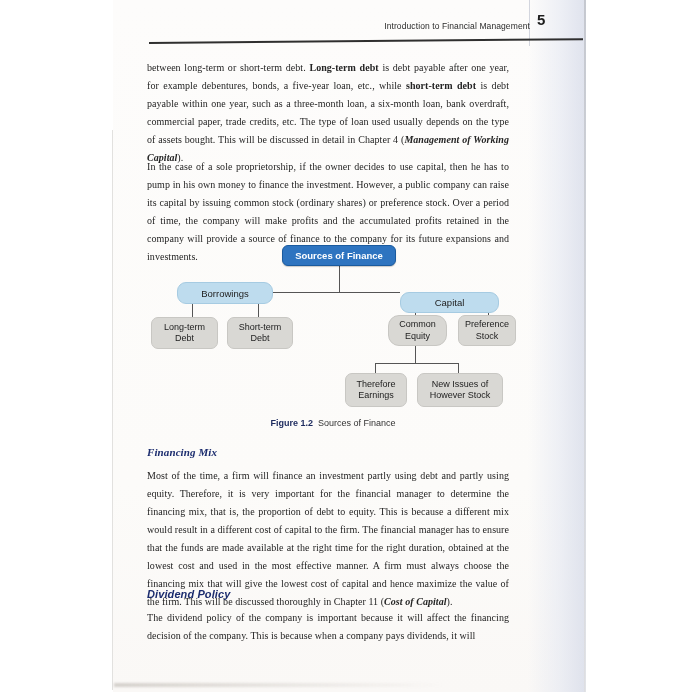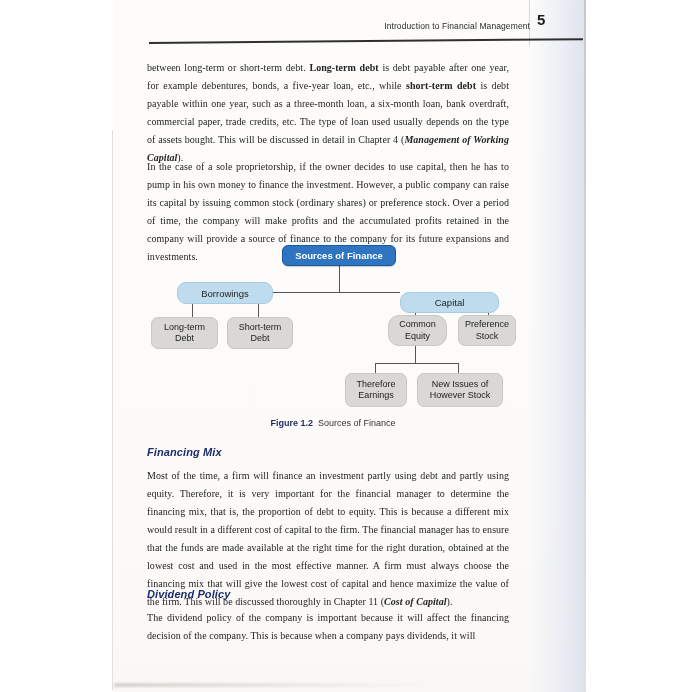--- a/index.html
+++ b/index.html
@@ -60,21 +60,21 @@
   #p1{top:59px;}
   #p2{top:158px;}
   #p3{top:467px;}
   #p4{top:609px;}
   .sec-heading{
     position:absolute;left:147px;
     font-family:"Liberation Sans",sans-serif;
     font-size:11px;font-weight:bold;font-style:italic;
     color:var(--heading,#1b2c6e);letter-spacing:0.1px;
   }
-  #h-fm{top:446px;}
+  #h-fm{top:446px;font-family:Liberation Serif, serif;}
   #h-dp{top:588px;}
   
   .fig-caption{
     position:absolute;left:150px;top:418px;width:366px;text-align:center;
     font-family:"Liberation Sans",sans-serif;font-size:9px;color:#333;
   }
   .fig-caption .cap-label{font-weight:bold;color:#1c2a5e;margin-right:5px;}
   .node{
     position:absolute;display:flex;align-items:center;justify-content:center;
     text-align:center;font-family:"Liberation Sans",sans-serif;

